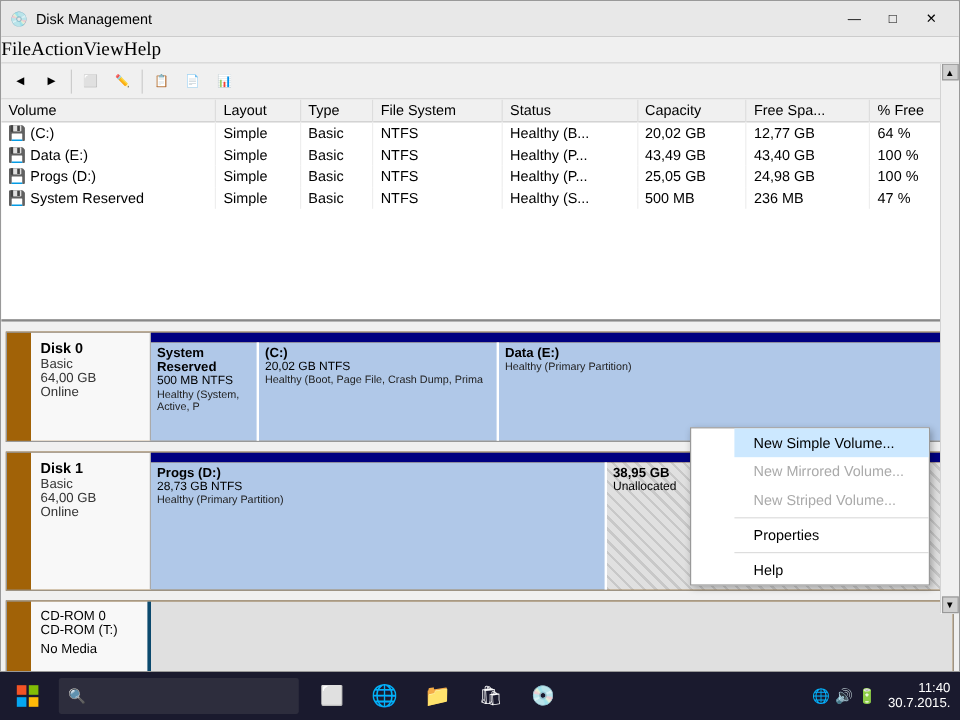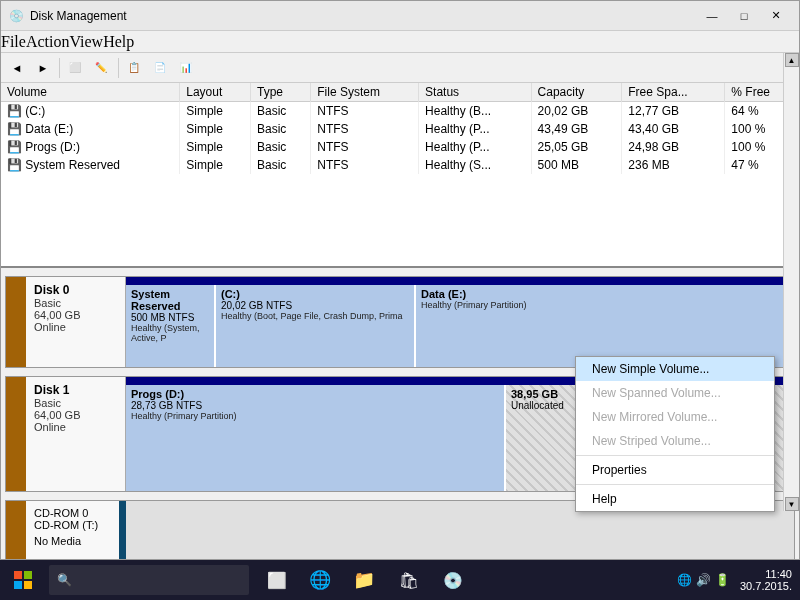--- a/index.html
+++ b/index.html
@@ -160,20 +160,21 @@
     .partition-block.unalloc .p-name { color: #000; font-size: 11px; font-weight: bold; }
 
     
     .context-menu {
       position: absolute;
       background: white;
       border: 1px solid #999;
       box-shadow: 2px 2px 6px rgba(0,0,0,0.3);
       z-index: 100;
       min-width: 200px;
+      padding-left: 36px;
     }
     .context-menu-item {
       padding: 5px 16px;
       cursor: pointer;
       font-size: 12px;
       white-space: nowrap;
     }
     .context-menu-item.highlighted { background: #cce8ff; }
     .context-menu-item.disabled { color: #aaa; cursor: default; }
     .context-menu-sep { height: 1px; background: #ddd; margin: 2px 0; }
@@ -255,21 +256,21 @@
       position: relative;
       width: 800px;
       height: 560px;
       background: white;
       border: 1px solid #999;
       overflow: hidden;
     }
 
     .cd-rom-label {
       padding: 6px 8px;
-      border-right: 7px solid #0c4a6e;
+      border-right: 3px solid #0c4a6e;
       background: #f8f8f8;
       font-size: 11px;
       width: 100px;
       min-width: 100px;
     }
     .cd-rom-partition {
       flex: 1;
       background: #e0e0e0;
       padding: 4px 6px;
       font-size: 11px;
@@ -438,21 +439,20 @@
         </div>
         <div class="cd-rom-partition"></div>
       </div>
 
     </div>
 
   </div>
 
   <div class="context-menu" style="left: 574px; top: 355px;">
     <div class="context-menu-item highlighted">New Simple Volume...</div>
-    <div class="context-menu-item disabled">New Spanned Volume...</div>
     <div class="context-menu-item disabled">New Mirrored Volume...</div>
     <div class="context-menu-item disabled">New Striped Volume...</div>
     <div class="context-menu-sep"></div>
     <div class="context-menu-item">Properties</div>
     <div class="context-menu-sep"></div>
     <div class="context-menu-item">Help</div>
   </div>
 
   <div style="position:absolute; right:0; top:52px; width:16px; height:458px; background:#f0f0f0; border-left:1px solid #ccc; display:flex; flex-direction:column; align-items:center;">
     <div style="width:14px; height:14px; background:#d0d0d0; border:1px solid #999; display:flex; align-items:center; justify-content:center; cursor:pointer; font-size:8px;">▲</div>

